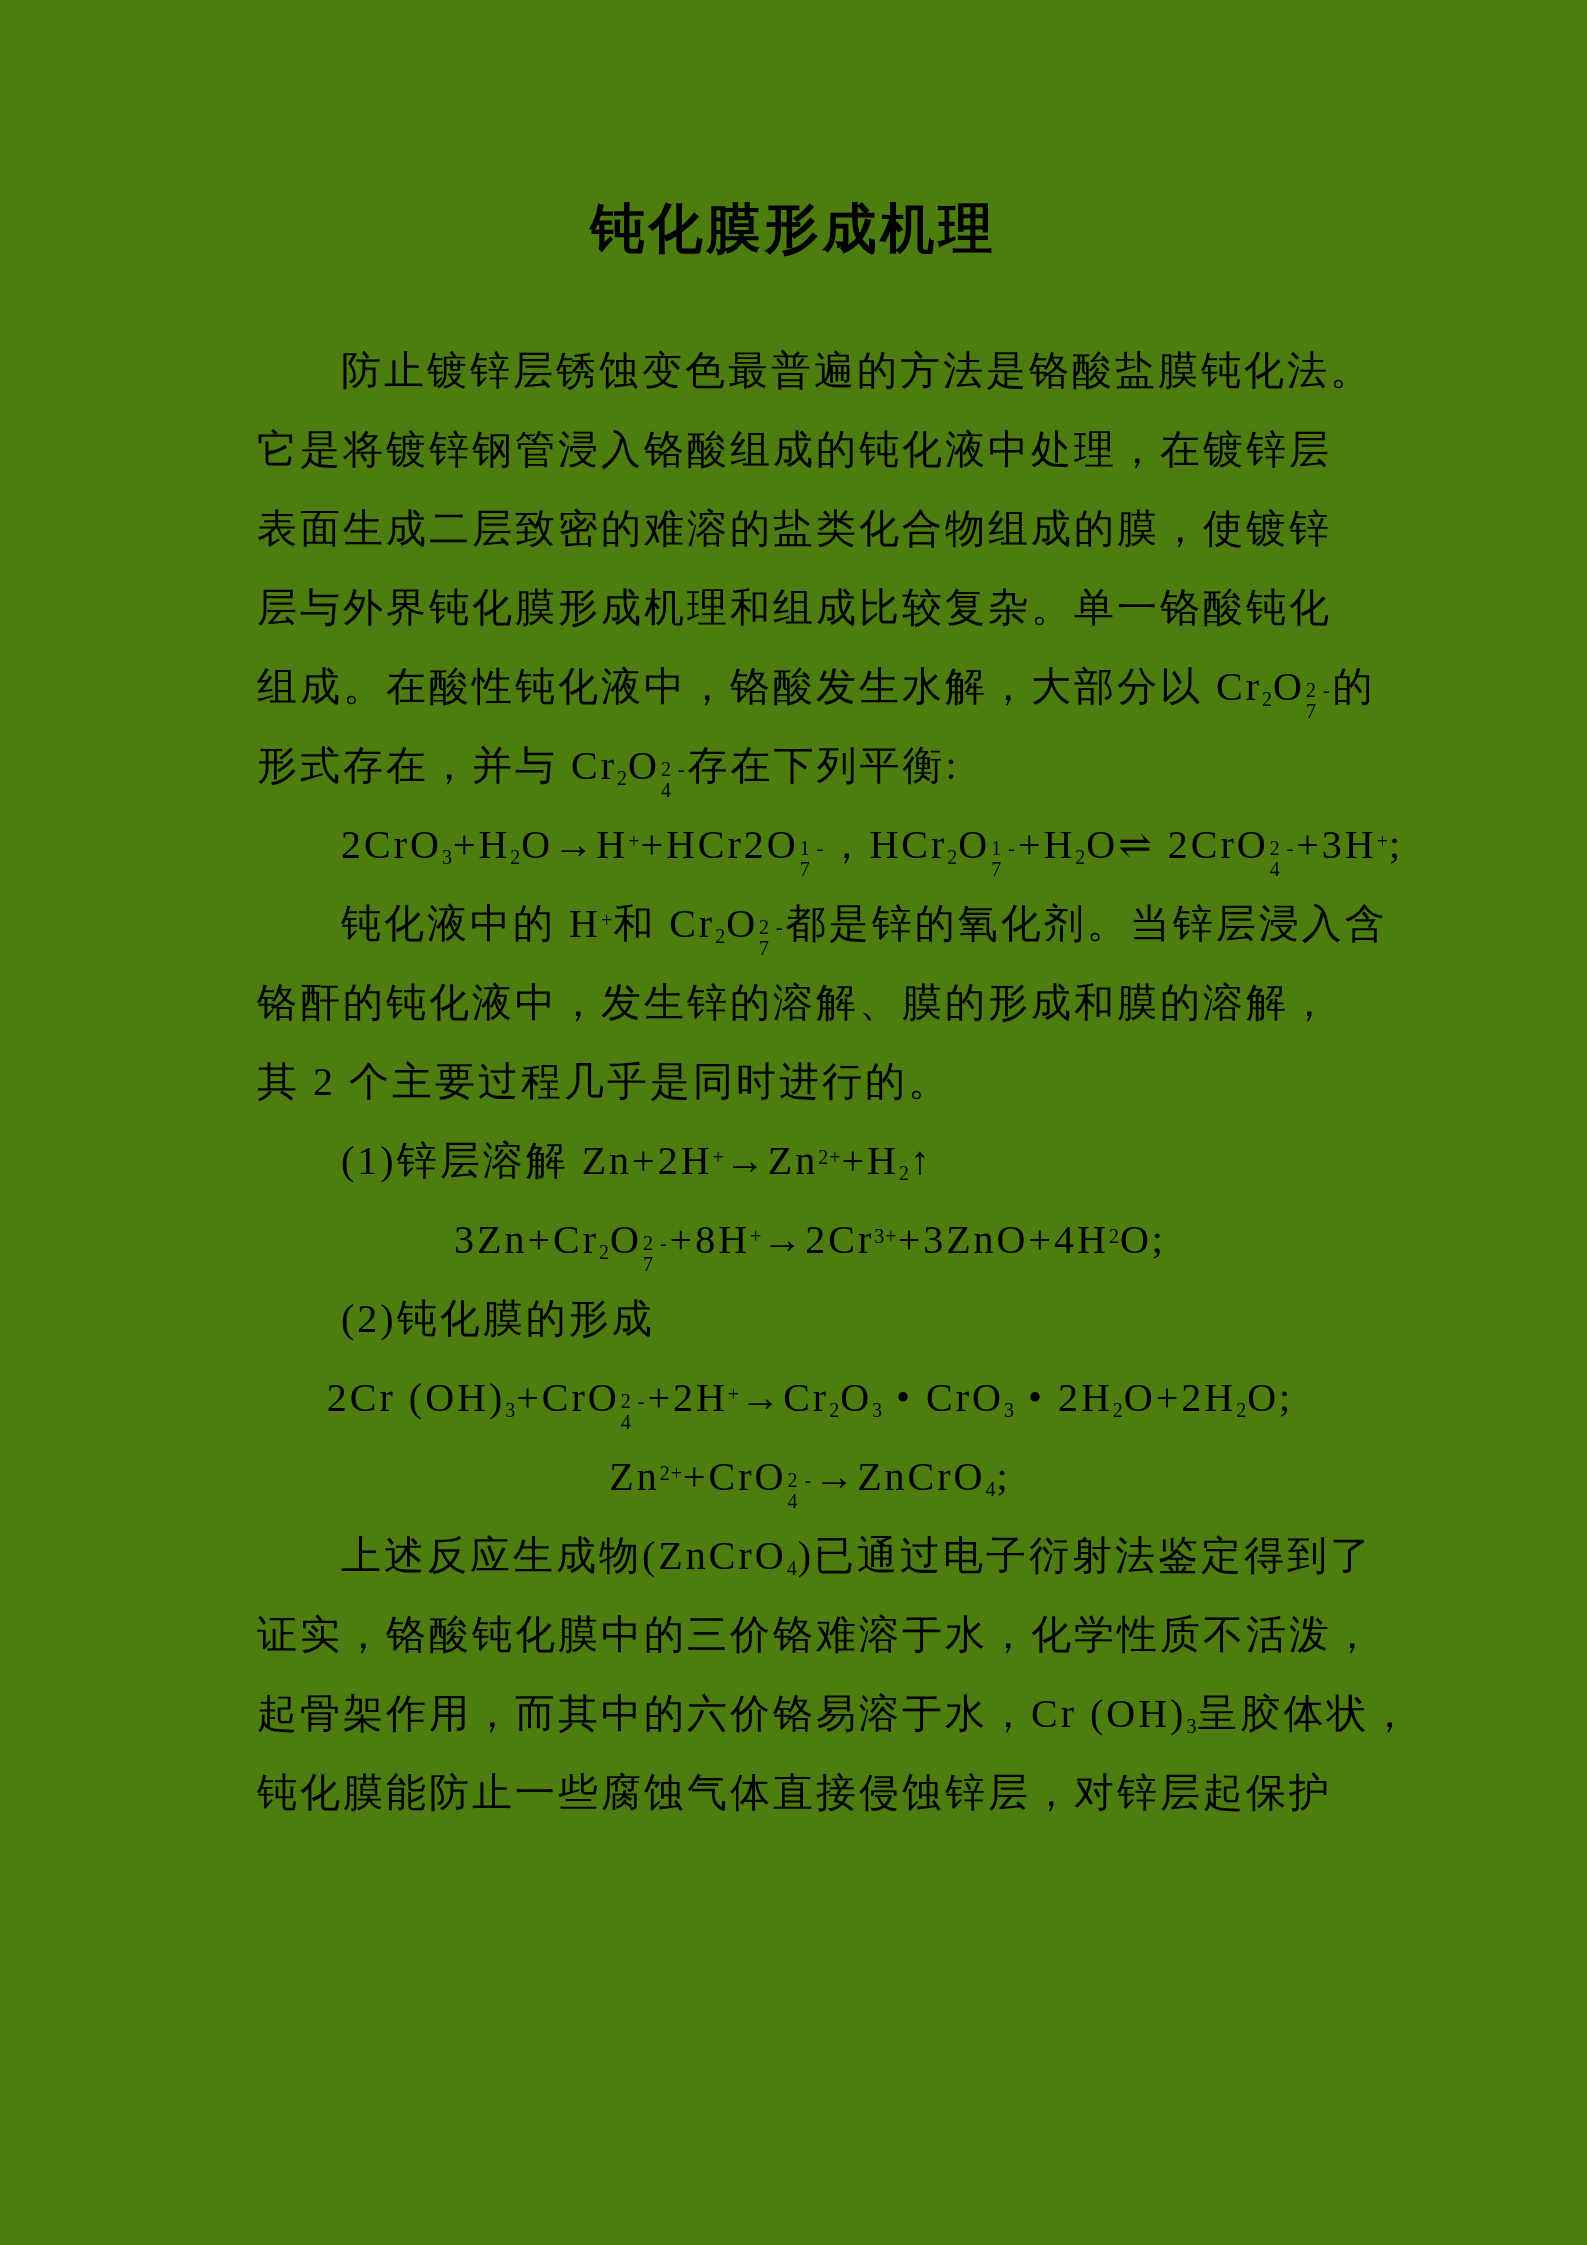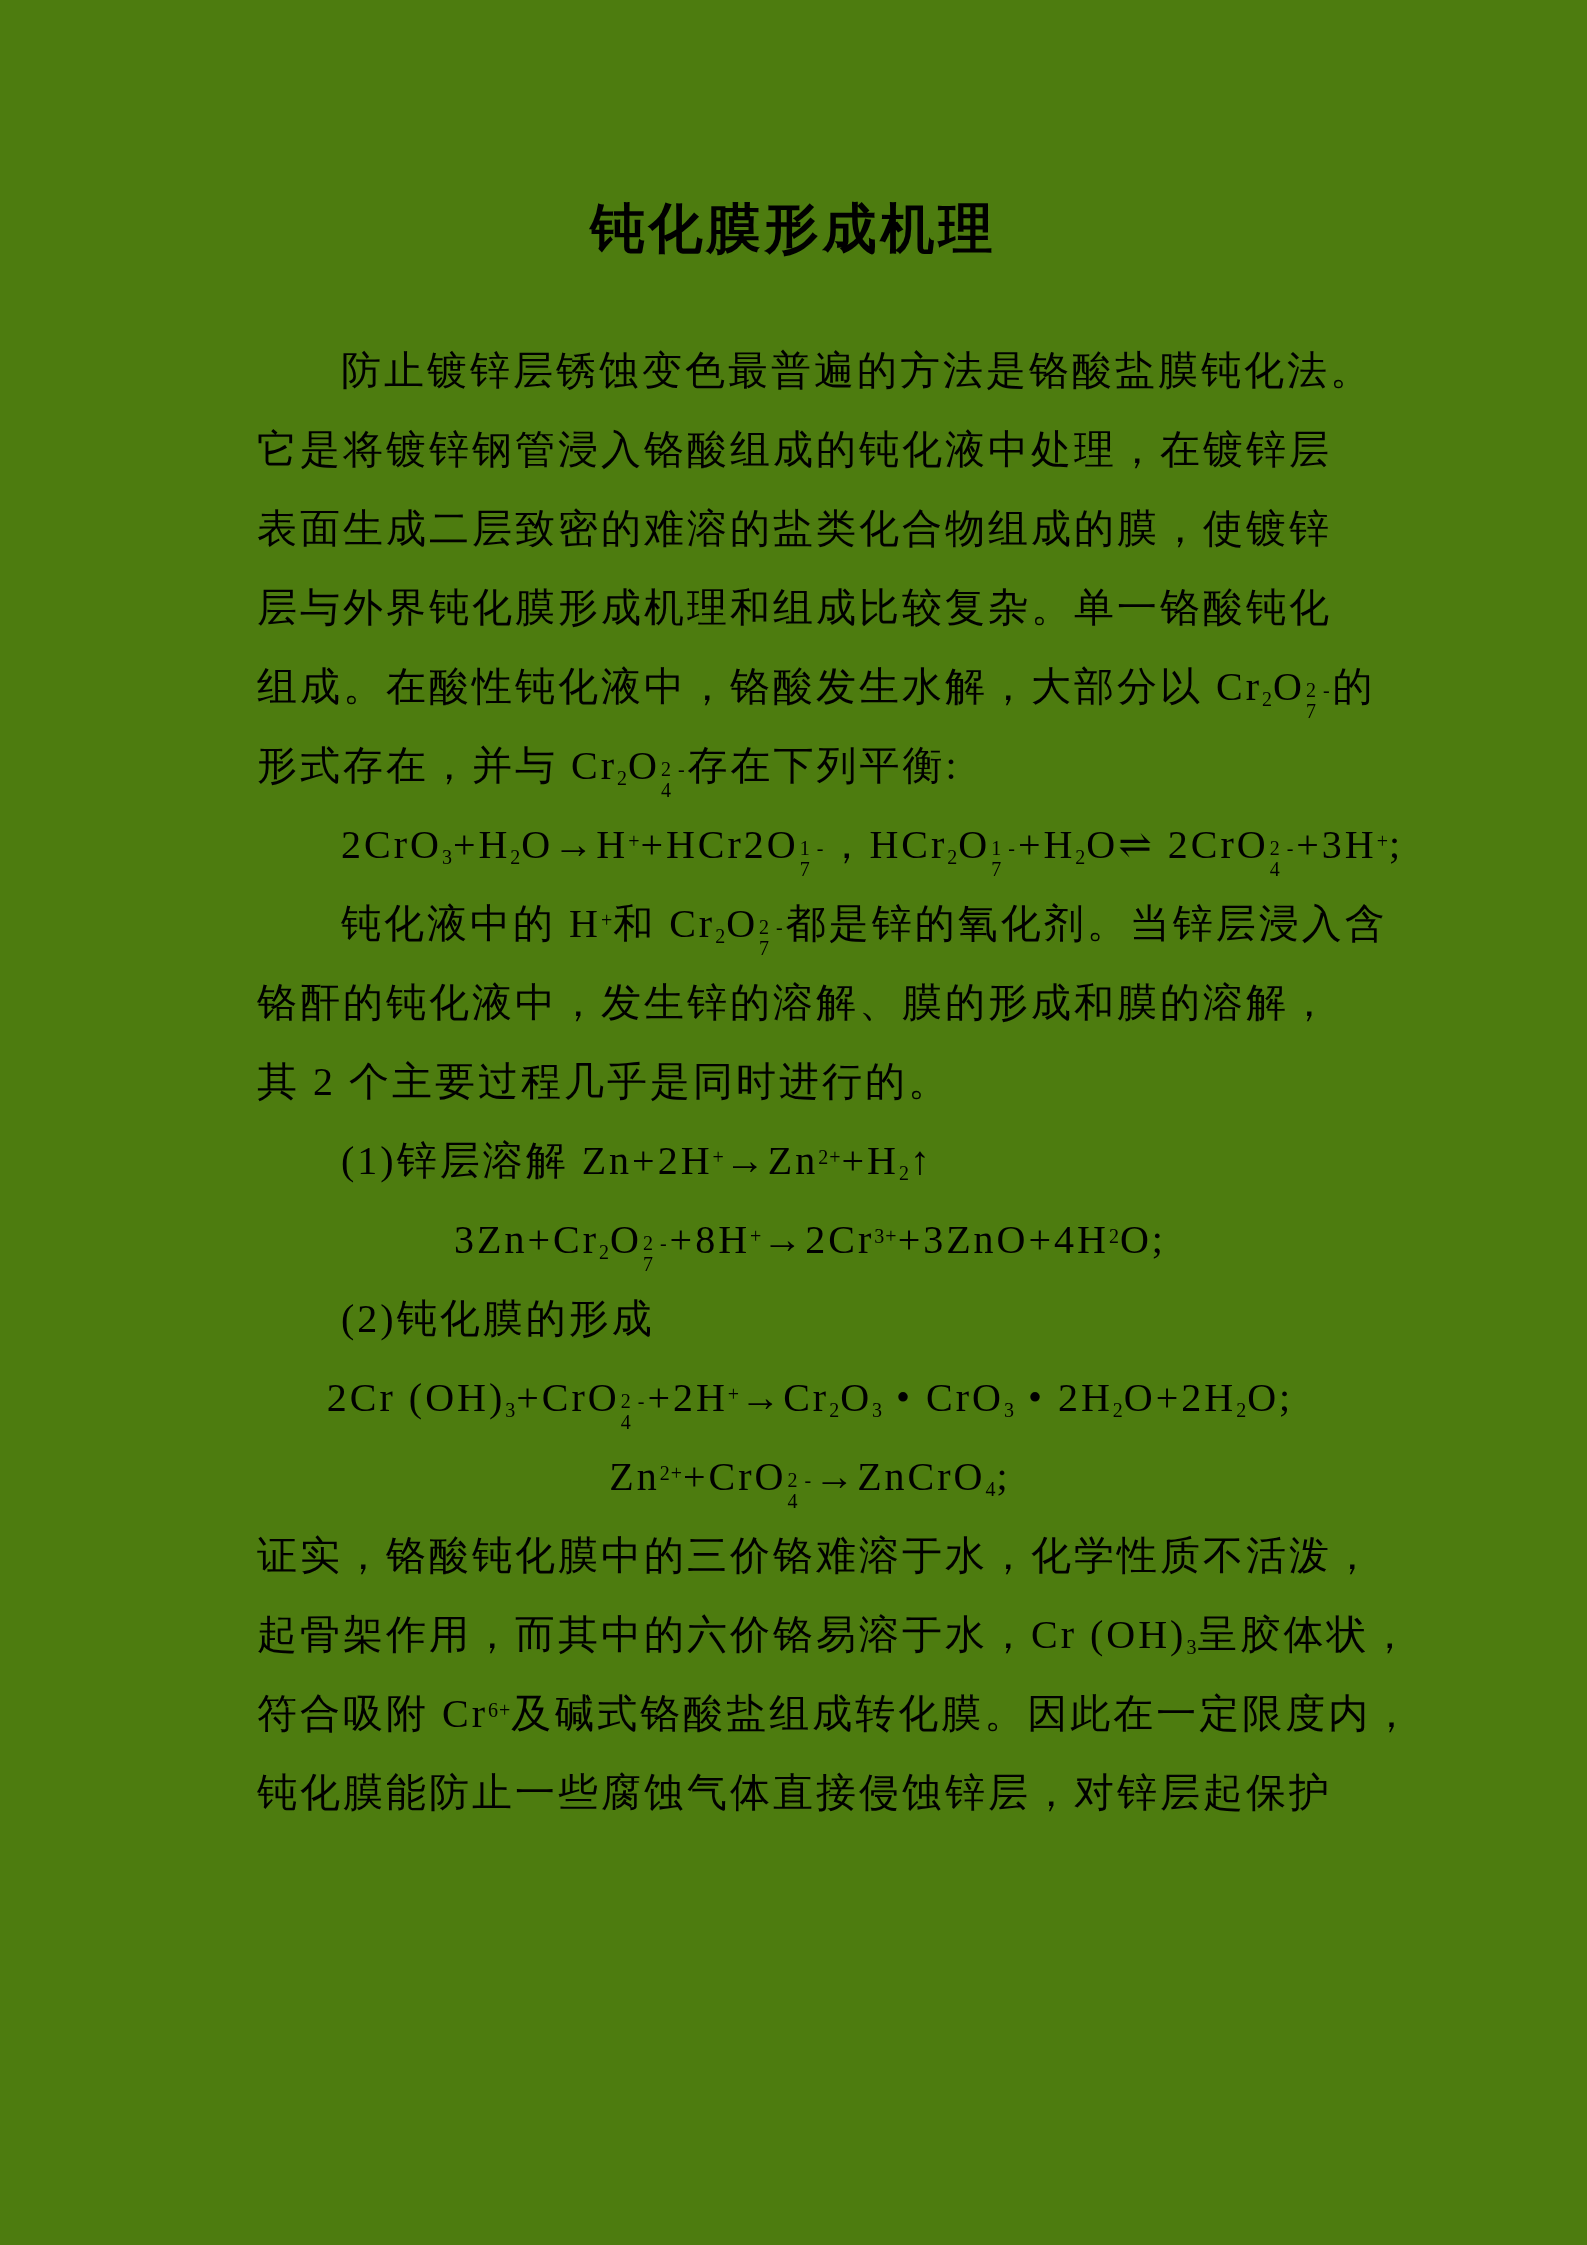--- a/index.html
+++ b/index.html
@@ -84,18 +84,18 @@
       <div class="line plain"><span>形式存在，并与 Cr</span><sub>2</sub><span>O</span><span class="stk"><span class="tp">2 -</span><span class="bt">4</span></span><span>存在下列平衡:</span></div>
       <div class="line indent"><span>2CrO</span><sub>3</sub><span>+H</span><sub>2</sub><span>O→H</span><sup>+</sup><span>+HCr2O</span><span class="stk"><span class="tp">1 -</span><span class="bt">7</span></span><span>，HCr</span><sub>2</sub><span>O</span><span class="stk"><span class="tp">1 -</span><span class="bt">7</span></span><span>+H</span><sub>2</sub><span>O⇌ 2CrO</span><span class="stk"><span class="tp">2 -</span><span class="bt">4</span></span><span>+3H</span><sup>+</sup><span>;</span></div>
       <div class="line indent"><span>钝化液中的 H</span><sup>+</sup><span>和 Cr</span><sub>2</sub><span>O</span><span class="stk"><span class="tp">2 -</span><span class="bt">7</span></span><span>都是锌的氧化剂。当锌层浸入含</span></div>
       <div class="line plain"><span>铬酐的钝化液中，发生锌的溶解、膜的形成和膜的溶解，</span></div>
       <div class="line plain"><span>其 2 个主要过程几乎是同时进行的。</span></div>
       <div class="line indent"><span>(1)锌层溶解 Zn+2H</span><sup>+</sup><span>→Zn</span><sup>2+</sup><span>+H</span><sub>2</sub><span>↑</span></div>
       <div class="line center"><span>3Zn+Cr</span><sub>2</sub><span>O</span><span class="stk"><span class="tp">2 -</span><span class="bt">7</span></span><span>+8H</span><sup>+</sup><span>→2Cr</span><sup>3+</sup><span>+3ZnO+4H</span><sup>2</sup><span>O;</span></div>
       <div class="line indent"><span>(2)钝化膜的形成</span></div>
       <div class="line center"><span>2Cr (OH)</span><sub>3</sub><span>+CrO</span><span class="stk"><span class="tp">2 -</span><span class="bt">4</span></span><span>+2H</span><sup>+</sup><span>→Cr</span><sub>2</sub><span>O</span><sub>3</sub><span> • CrO</span><sub>3</sub><span> • 2H</span><sub>2</sub><span>O+2H</span><sub>2</sub><span>O;</span></div>
       <div class="line center"><span>Zn</span><sup>2+</sup><span>+CrO</span><span class="stk"><span class="tp">2 -</span><span class="bt">4</span></span><span>→ZnCrO</span><sub>4</sub><span>;</span></div>
+      <div class="line indent"><span>上述反应生成物(ZnCrO</span><sub>4</sub><span>)已通过电子衍射法鉴定得到了</span></div>
       <div class="line plain"><span>证实，铬酸钝化膜中的三价铬难溶于水，化学性质不活泼，</span></div>
       <div class="line plain"><span>起骨架作用，而其中的六价铬易溶于水，Cr (OH)</span><sub>3</sub><span>呈胶体状，</span></div>
-      <div class="line plain"><span>符合吸附 Cr</span><sup>6+</sup><span>及碱式铬酸盐组成转化膜。因此在一定限度内，</span></div>
       <div class="line plain"><span>钝化膜能防止一些腐蚀气体直接侵蚀锌层，对锌层起保护</span></div>
     </div>
 </div>
 
 </body></html>

